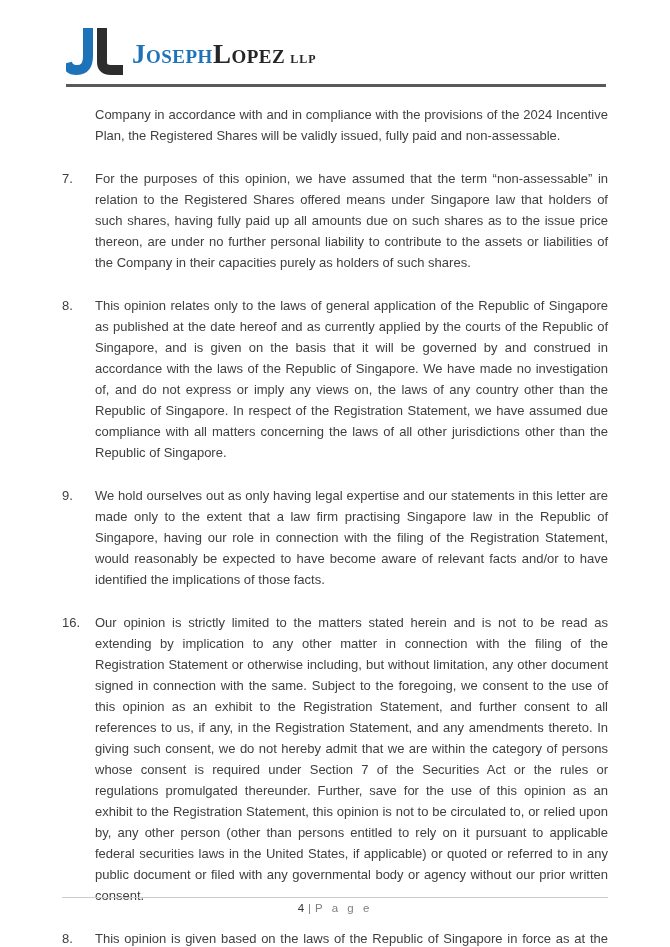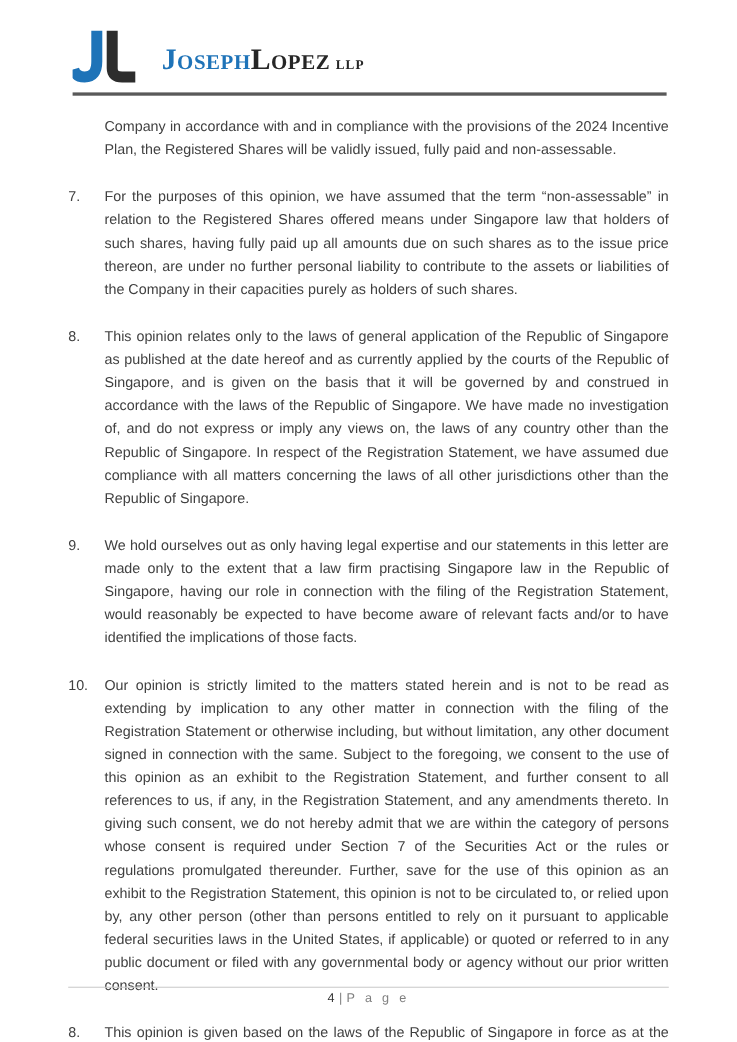--- a/index.html
+++ b/index.html
@@ -8,21 +8,21 @@
     position:relative;
     width:670px; height:947px;
     margin:0 auto;
     background:#ffffff;
     font-family:"Liberation Sans", sans-serif;
     color:#404040;
     overflow:hidden;
   }
   
   .header { padding:26px 62px 0 66px; }
-  .logo-row { display:flex; align-items:flex-end; gap:23px; }
+  .logo-row { display:flex; align-items:flex-end; gap:8px; }
   .monogram { width:58px; height:50px; flex:0 0 auto; }
   .wordmark {
     font-family:"Liberation Serif", serif;
     font-weight:bold;
     font-variant:small-caps;
     font-size:27px;
     letter-spacing:0.5px;
     color:#2d2d2d;
     line-height:1;
     padding-bottom:8px;
@@ -97,21 +97,21 @@
       <div class="num">8.</div>
       <div class="txt">This opinion relates only to the laws of general application of the Republic of Singapore as published at the date hereof and as currently applied by the courts of the Republic of Singapore, and is given on the basis that it will be governed by and construed in accordance with the laws of the Republic of Singapore. We have made no investigation of, and do not express or imply any views on, the laws of any country other than the Republic of Singapore. In respect of the Registration Statement, we have assumed due compliance with all matters concerning the laws of all other jurisdictions other than the Republic of Singapore.</div>
     </div>
 
     <div class="num-item">
       <div class="num">9.</div>
       <div class="txt">We hold ourselves out as only having legal expertise and our statements in this letter are made only to the extent that a law firm practising Singapore law in the Republic of Singapore, having our role in connection with the filing of the Registration Statement, would reasonably be expected to have become aware of relevant facts and/or to have identified the implications of those facts.</div>
     </div>
 
     <div class="num-item">
-      <div class="num">10.</div>
+      <div class="num">16.</div>
       <div class="txt">Our opinion is strictly limited to the matters stated herein and is not to be read as extending by implication to any other matter in connection with the filing of the Registration Statement or otherwise including, but without limitation, any other document signed in connection with the same. Subject to the foregoing, we consent to the use of this opinion as an exhibit to the Registration Statement, and further consent to all references to us, if any, in the Registration Statement, and any amendments thereto. In giving such consent, we do not hereby admit that we are within the category of persons whose consent is required under Section 7 of the Securities Act or the rules or regulations promulgated thereunder. Further, save for the use of this opinion as an exhibit to the Registration Statement, this opinion is not to be circulated to, or relied upon by, any other person (other than persons entitled to rely on it pursuant to applicable federal securities laws in the United States, if applicable) or quoted or referred to in any public document or filed with any governmental body or agency without our prior written consent.</div>
     </div>
 
     <div class="num-item">
       <div class="num">8.</div>
       <div class="txt">This opinion is given based on the laws of the Republic of Singapore in force as at the date of this opinion and we undertake no responsibility to notify you of any change in the laws of the Republic of Singapore after the date of this opinion.</div>
     </div>
 
   </div>
 

